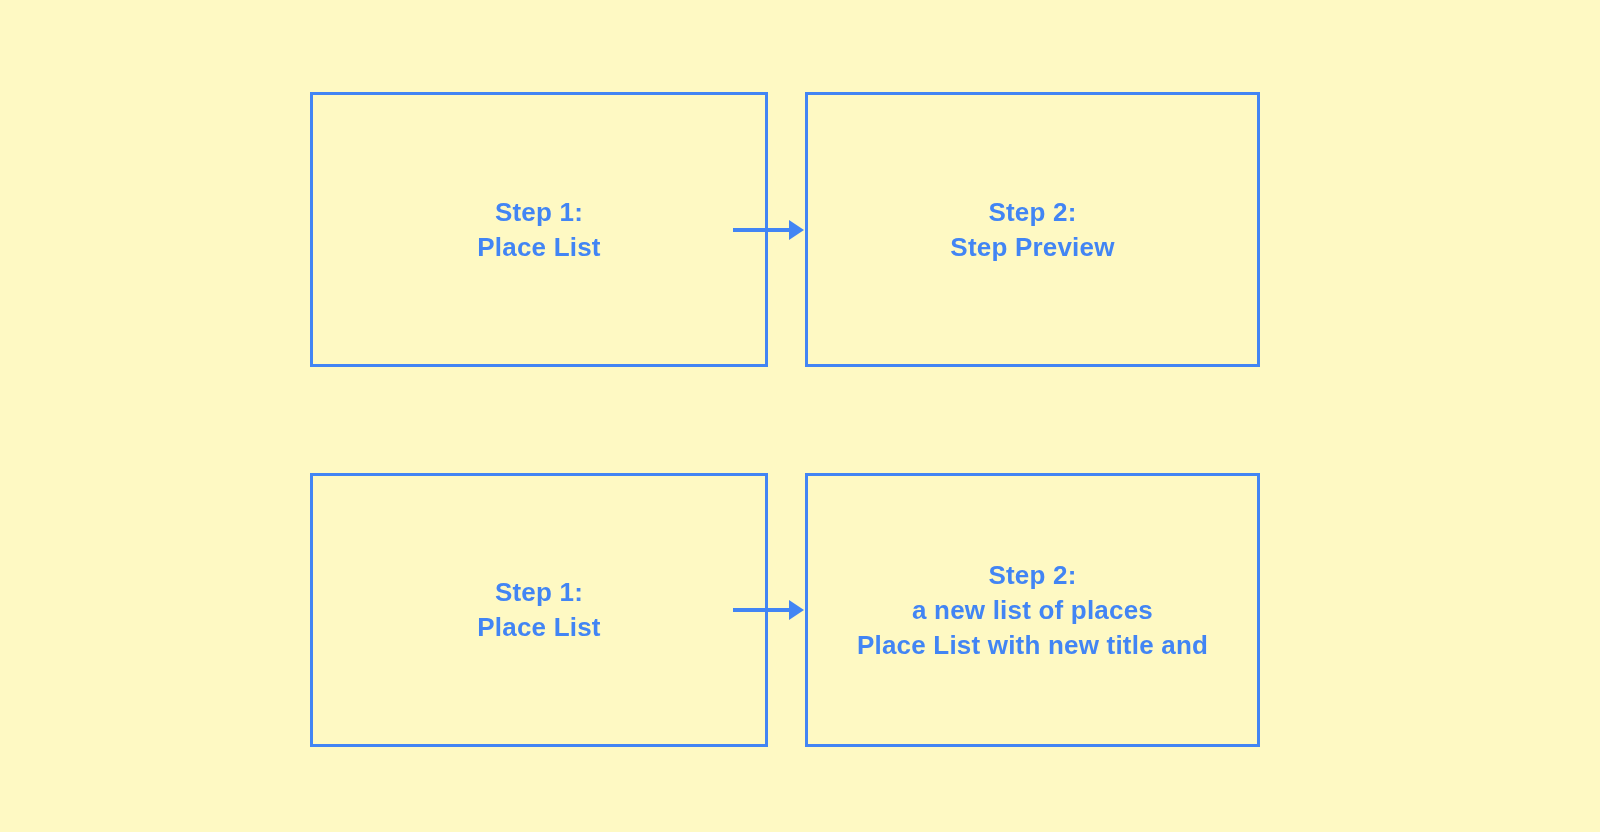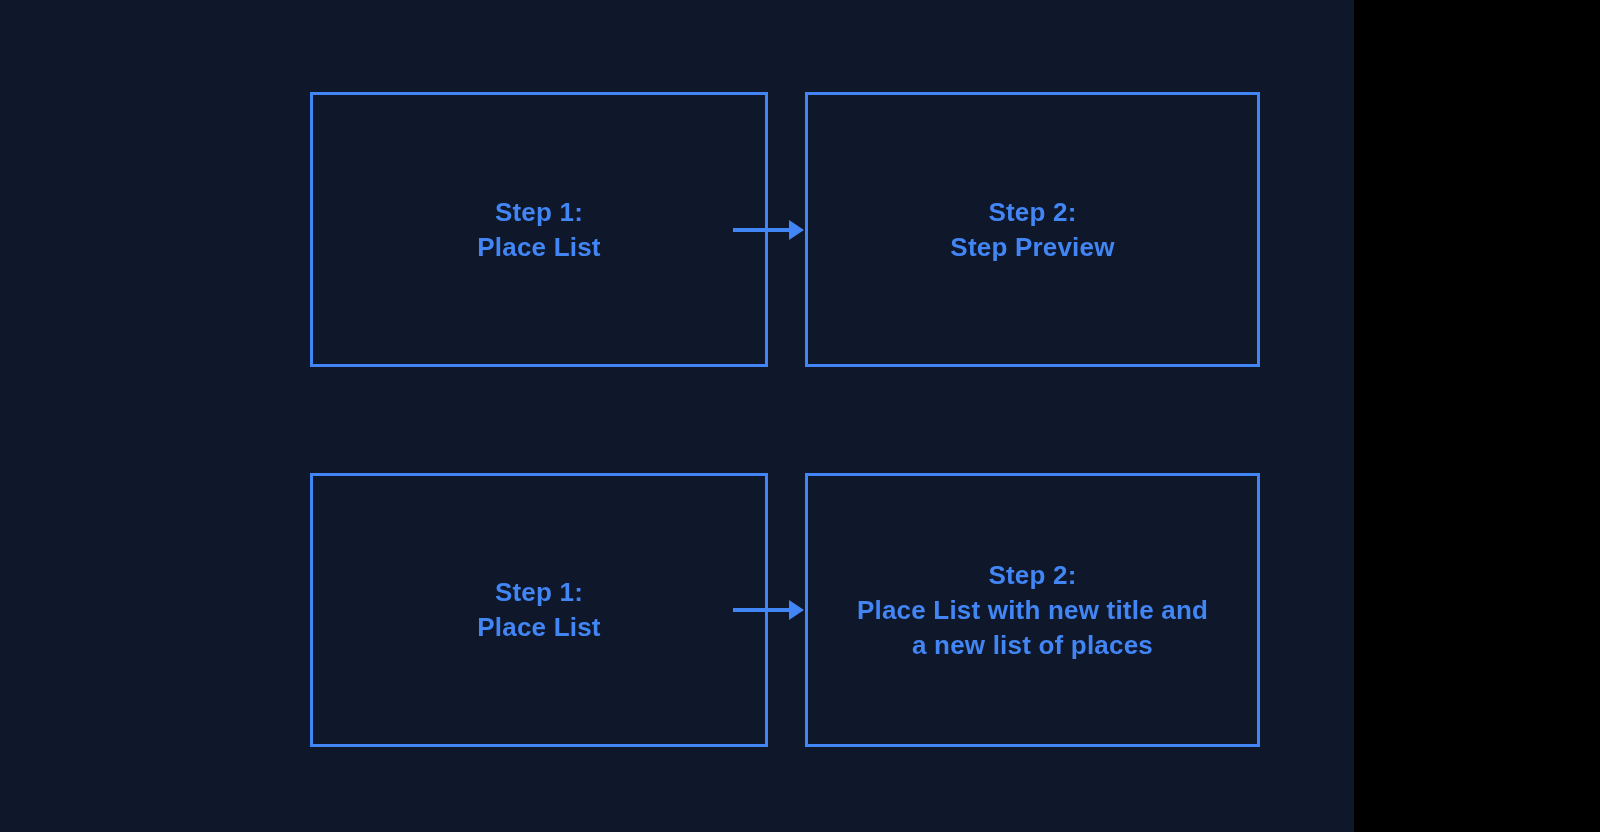--- a/index.html
+++ b/index.html
@@ -2,23 +2,23 @@
 <html><head>
 <meta charset="utf-8">
 <style>
   html, body {
     margin: 0;
     padding: 0;
     background: #000000;
   }
   .canvas {
     position: relative;
-    width: 1354px;
+    width: 1600px;
     height: 832px;
-    background: #0f172a;
+    background: #fef9c3;
     font-family: "Liberation Sans", "DejaVu Sans", sans-serif;
     overflow: hidden;
   }
   .flow-box {
     position: absolute;
     box-sizing: border-box;
     border: 3px solid #4285F4;
     background: transparent;
     display: flex;
     flex-direction: column;
@@ -87,17 +87,17 @@
     <div class="line">Place List</div>
   </div>
 
   <div class="arrow arrow-r2">
     <div class="shaft"></div>
     <div class="head"></div>
   </div>
 
   <div class="flow-box box-r2-right">
     <div class="line">Step 2:</div>
+    <div class="line">a new list of places</div>
     <div class="line">Place List with new title and</div>
-    <div class="line">a new list of places</div>
   </div>
 
 </div>
 
 </body></html>

